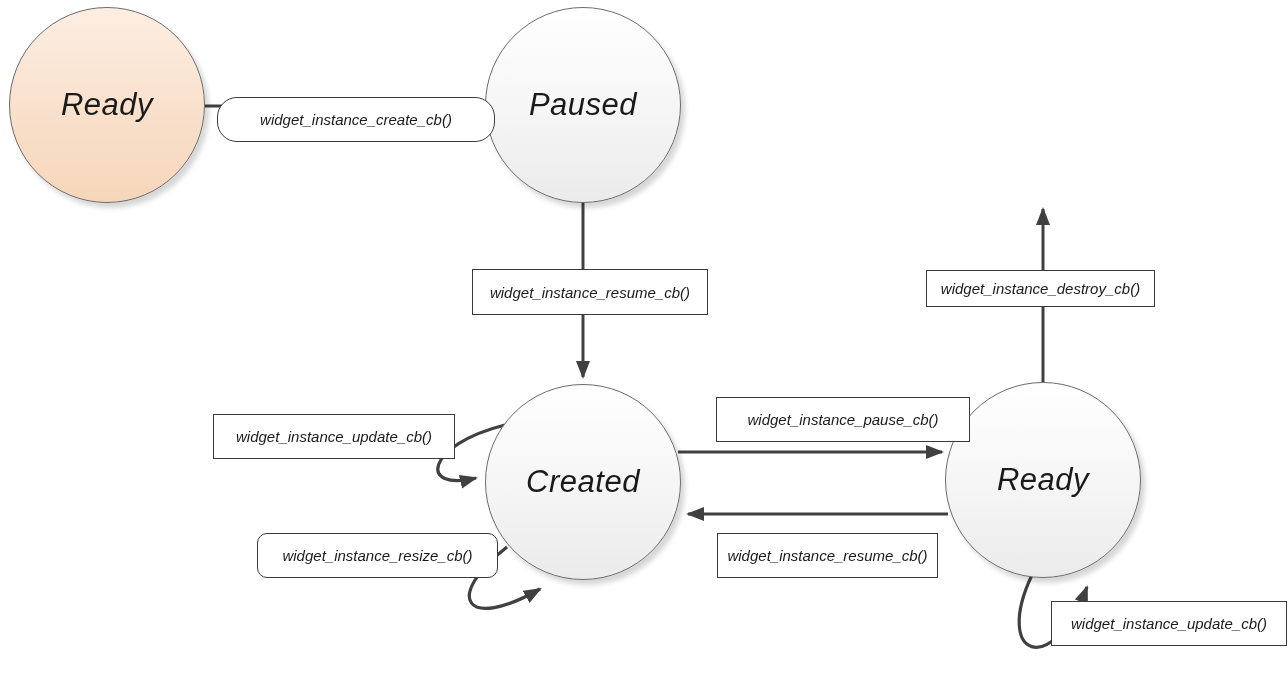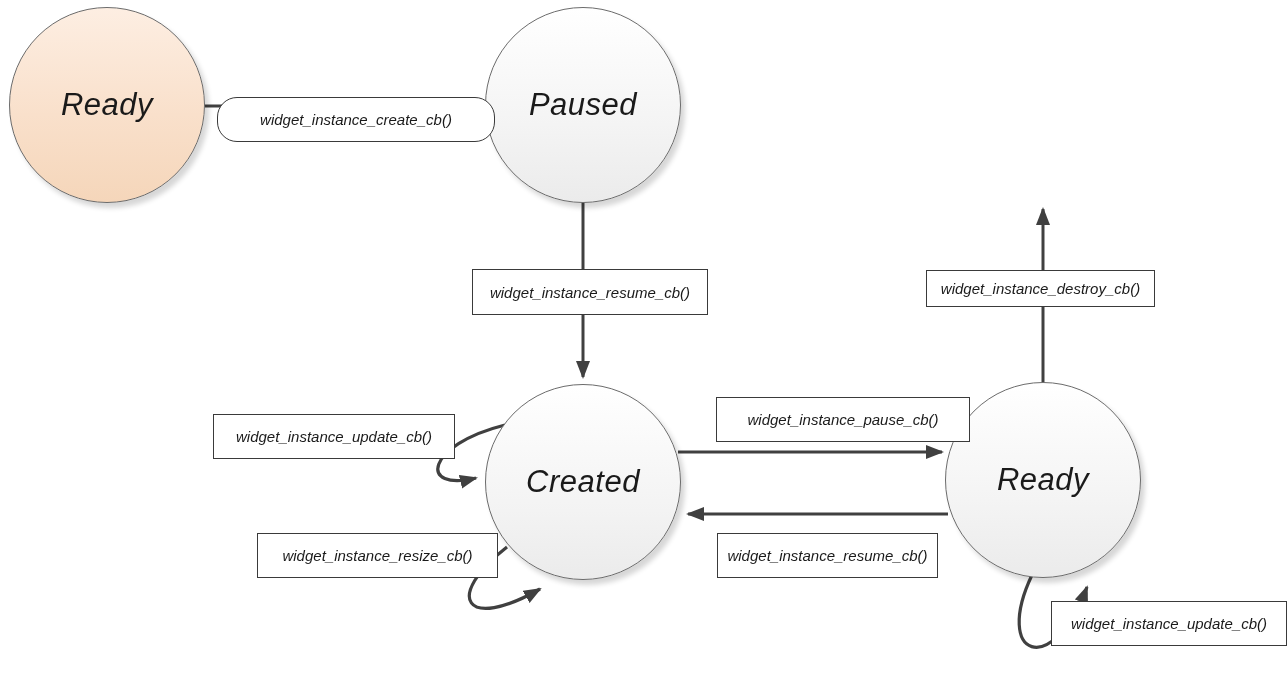--- a/index.html
+++ b/index.html
@@ -32,21 +32,21 @@
   .tbox{
     position:absolute;background:#ffffff;border:1.2px solid #3a3a3a;
     display:flex;align-items:center;justify-content:center;
     font-size:15px;color:#1a1a1a;box-sizing:border-box;white-space:nowrap;
   }
   .tbox.create {left:217px; top:97px;  width:278px;height:45px;border-radius:20px;}
   .tbox.resume1{left:472px; top:269px; width:236px;height:46px;}
   .tbox.destroy{left:926px; top:270px; width:229px;height:37px;}
   .tbox.update1{left:213px; top:414px; width:242px;height:45px;}
   .tbox.pause  {left:716px; top:397px; width:254px;height:45px;}
-  .tbox.resize {left:257px; top:533px; width:241px;height:45px;}
+  .tbox.resize {left:257px; top:533px; width:241px;height:45px;border-radius:10px;}
   .tbox.resume2{left:717px; top:533px; width:221px;height:45px;}
   .tbox.update2{left:1051px;top:601px; width:236px;height:45px;}
 </style>
 </head>
 <body>
 
 <div id="canvas">
 
   <svg id="connectors" viewBox="0 0 1288 674" xmlns="http://www.w3.org/2000/svg">
     <defs>

